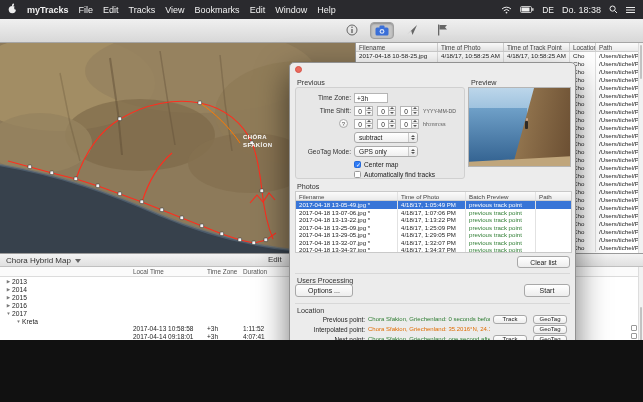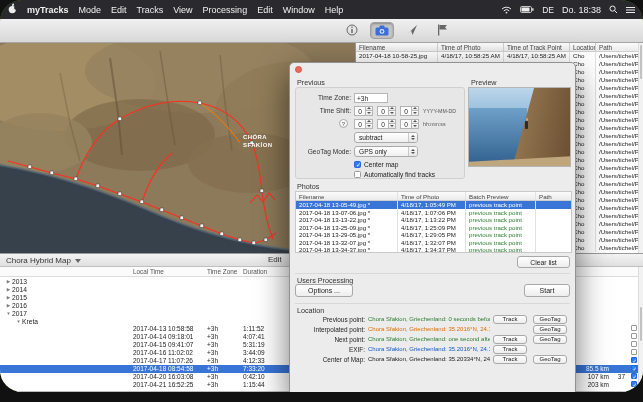--- a/index.html
+++ b/index.html
@@ -1,19 +1,19 @@
 <!DOCTYPE html>
 <html><head>
 <meta charset="utf-8">
 <style>
   * { margin:0; padding:0; box-sizing:border-box; }
   html,body { background:#111; }
   .screen {
-    position:relative; width:643px; height:392px; overflow:hidden;
-    font-family:"Liberation Sans", sans-serif; background:#4d7c0f; user-select:none;border-radius:22px;
+    position:relative; width:643px; height:340px; overflow:hidden;
+    font-family:"Liberation Sans", sans-serif; background:#4d7c0f; user-select:none;
   }
   
   .menubar {
     position:absolute; left:0; top:0; width:643px; height:19px;
     background:#2a2a2e; color:#f0f0f0; display:flex; align-items:center;
     padding:0 8px; gap:10px; font-size:9px;
   }
   .menubar .app-name { font-weight:bold; }
   .menu-item { white-space:nowrap; }
   .mb-right { margin-left:auto; display:flex; align-items:center; gap:8px; }
@@ -127,25 +127,25 @@
   <div class="menubar">
     <span>
       <svg width="9" height="11" viewBox="0 0 9 11">
           <circle cx="4.3" cy="6.6" r="3.6" fill="#ededed"></circle>
           <circle cx="7.8" cy="5" r="1.7" fill="#2a2a2e"></circle>
           <ellipse cx="5" cy="1.8" rx="0.9" ry="1.4" fill="#ededed" transform="rotate(28 5 1.8)"></ellipse>
         </svg>
     </span>
     <span class="app-name">myTracks</span>
     <span class="menus" style="display:flex;gap:10px;">
-        <span class="menu-item">Mode</span>
+        <span class="menu-item">File</span>
         <span class="menu-item">Edit</span>
         <span class="menu-item">Tracks</span>
         <span class="menu-item">View</span>
-        <span class="menu-item">Processing</span>
+        <span class="menu-item">Bookmarks</span>
         <span class="menu-item">Edit</span>
         <span class="menu-item">Window</span>
         <span class="menu-item">Help</span>
       </span>
     <span class="mb-right">
       <span>
           <svg width="11" height="8" viewBox="0 0 11 8" fill="none" stroke="#ededed" stroke-width="1">
             <path d="M1,3 A6.5,6.5 0 0 1 10,3"></path>
             <path d="M2.8,4.8 A3.8,3.8 0 0 1 8.2,4.8"></path>
             <circle cx="5.5" cy="6.6" r="0.9" fill="#ededed" stroke="none"></circle>

